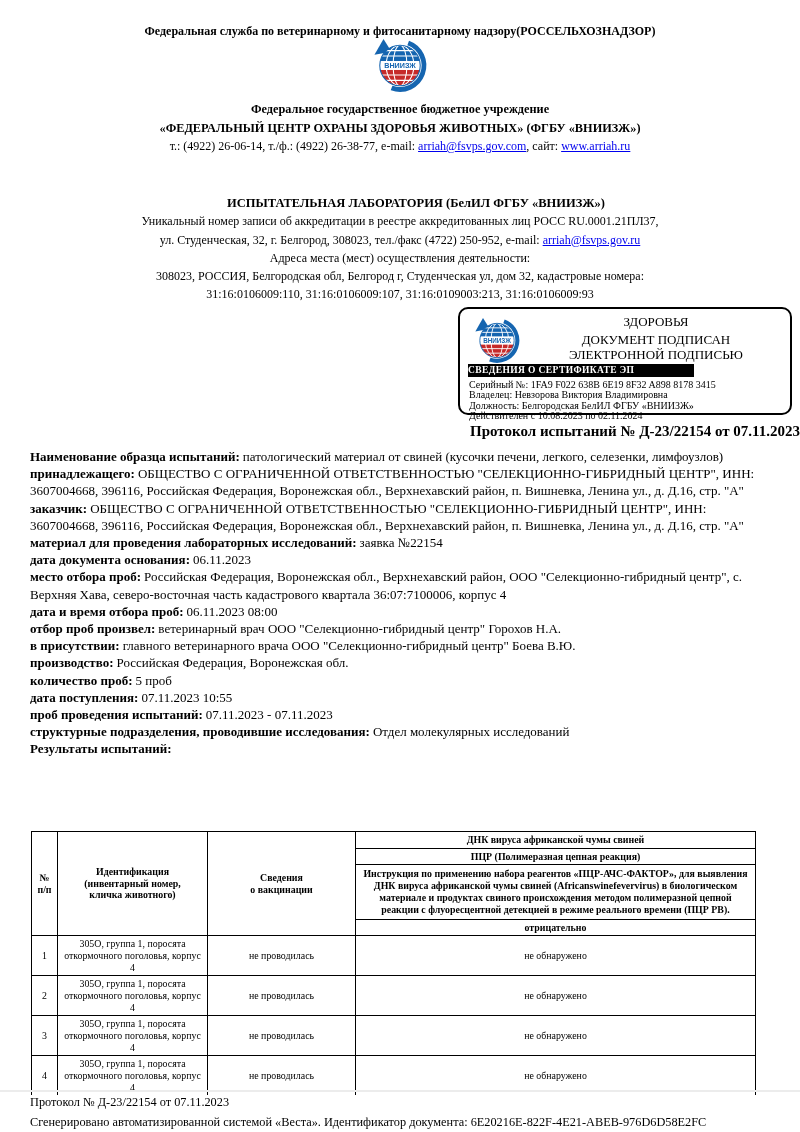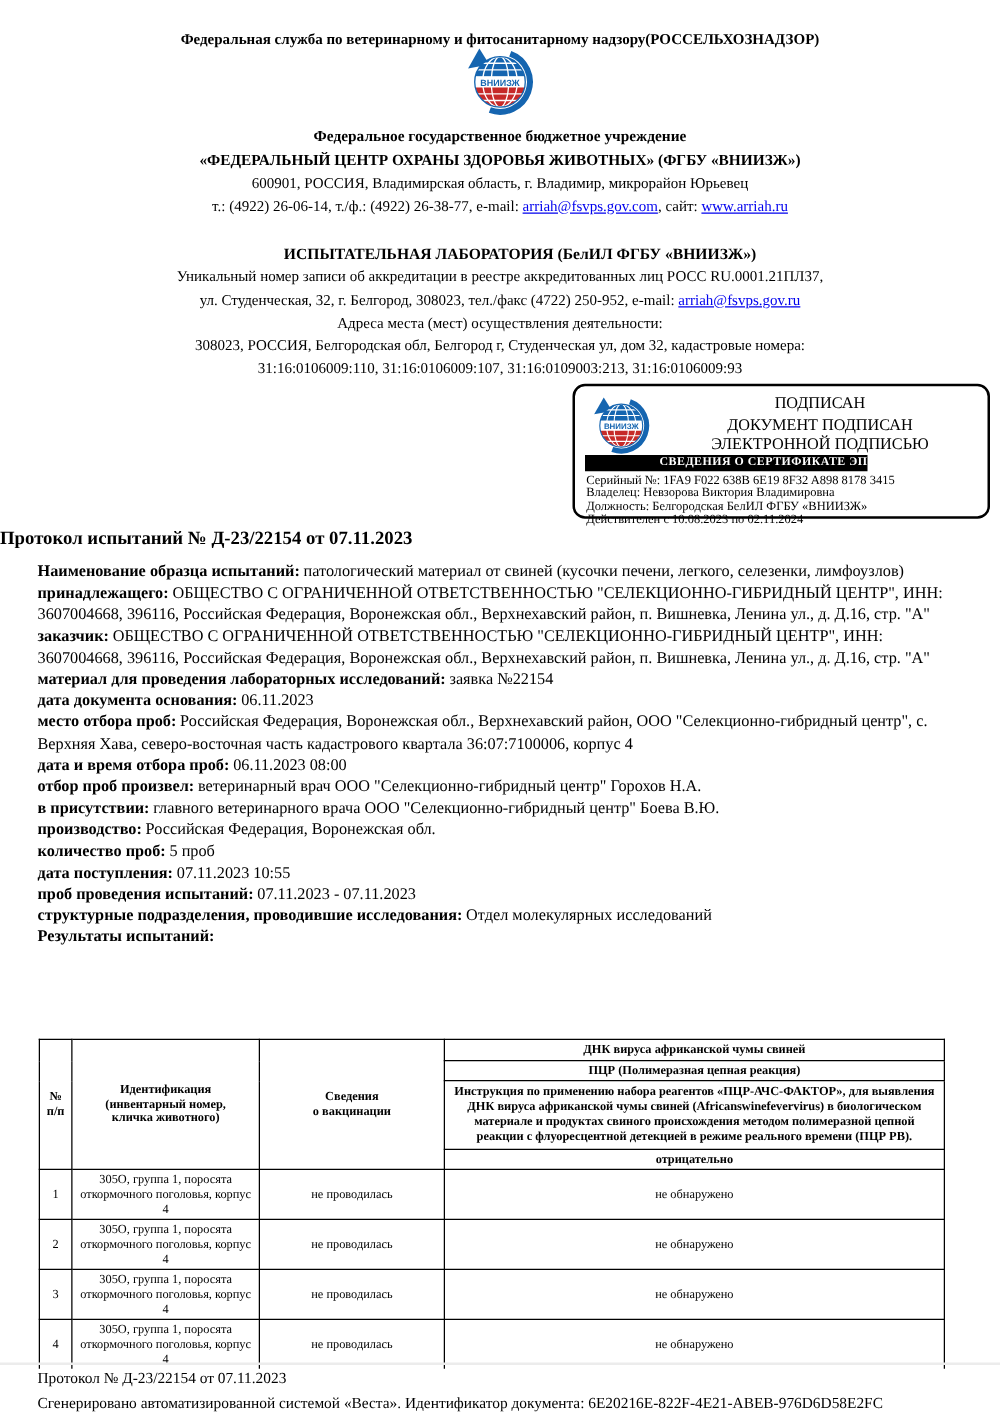--- a/index.html
+++ b/index.html
@@ -17,25 +17,25 @@
   a.link { color:#0000EE; text-decoration:underline; cursor:pointer; }
 
   .lab { position:absolute; top:194px; left:0; right:0; text-align:center; font-size:12px; line-height:18.3px; }
   .lab .b { font-weight:bold; font-size:12.5px;padding-left:32px; }
 
   .stamp { position:absolute; left:458px; top:307px; width:330px; height:104px; border:2px solid #000; border-radius:10px; background:#fff; }
   .stamp-logo { position:absolute; left:9px; top:8px; width:56px; height:47px; }
   .stamp-head { position:absolute; left:66px; right:4px; top:5px; text-align:center; font-size:13px; line-height:15px; }
   .stamp-head p { margin:0; }
   .stamp-head .approve { margin-bottom:3px; }
-  .cert-bar { position:absolute; left:8px; top:55px; width:226px; height:13px; background:#000; color:#fff; font-size:9.5px; font-weight:bold; text-align:right; line-height:13px; letter-spacing:0.4px; }
+  .cert-bar { position:absolute; left:8px; top:55px; width:226px; height:13px; background:#000; color:#fff; font-size:9.5px; font-weight:bold; text-align:left; line-height:13px; letter-spacing:0.4px; }
   .stamp-details { position:absolute; left:9px; top:71px; right:4px; font-size:10px; line-height:10.3px; }
   .stamp-details p { margin:0; white-space:nowrap; }
 
-  .title { position:absolute; top:423px; left:0; right:0; text-align:left; font-weight:bold; font-size:15px; }
+  .title { position:absolute; top:423px; left:0; right:0; text-align:right; font-weight:bold; font-size:15px; }
 
   .fields { position:absolute; top:448px; left:30px; width:742px; font-size:13px; line-height:17.2px; }
   .fields p { margin:0; }
   .fields strong { margin-right:3px; }
 
   table.results { position:absolute; top:831px; left:31px; width:724px; border-collapse:collapse; table-layout:fixed; }
   table.results th, table.results td {
     border:1px solid #000; padding:0 4px; text-align:center; vertical-align:middle;
     font-family:"Liberation Serif", serif;
   }
@@ -81,21 +81,20 @@
         <rect x="24" y="44" width="76" height="16" fill="#ffffff"></rect>
       </g>
       <circle cx="62" cy="52" r="38" fill="none" stroke="#1565B0" stroke-width="2"></circle>
       <text class="glogo-text" x="62" y="57.5" text-anchor="middle" font-size="13.5" fill="#1565B0">ВНИИЗЖ</text>
     </svg>
   </div>
 
   <div class="inst">
     <div class="b">Федеральное государственное бюджетное учреждение</div>
     <div class="b">«ФЕДЕРАЛЬНЫЙ ЦЕНТР ОХРАНЫ ЗДОРОВЬЯ ЖИВОТНЫХ» (ФГБУ «ВНИИЗЖ»)</div>
-    <div>600901, РОССИЯ, Владимирская область, г. Владимир, микрорайон Юрьевец</div>
     <div><span>т.: (4922) 26-06-14, т./ф.: (4922) 26-38-77, e-mail: </span><a class="link">arriah@fsvps.gov.com</a><span>, сайт: </span><a class="link">www.arriah.ru</a></div>
   </div>
 
   <div class="lab">
     <div class="b">ИСПЫТАТЕЛЬНАЯ ЛАБОРАТОРИЯ (БелИЛ ФГБУ «ВНИИЗЖ»)</div>
     <div>Уникальный номер записи об аккредитации в реестре аккредитованных лиц РОСС RU.0001.21ПЛ37,</div>
     <div><span>ул. Студенческая, 32, г. Белгород, 308023, тел./факс (4722) 250-952, e-mail: </span><a class="link">arriah@fsvps.gov.ru</a></div>
     <div>Адреса места (мест) осуществления деятельности:</div>
     <div>308023, РОССИЯ, Белгородская обл, Белгород г, Студенческая ул, дом 32, кадастровые номера:</div>
     <div>31:16:0106009:110, 31:16:0106009:107, 31:16:0109003:213, 31:16:0106009:93</div>
@@ -120,21 +119,21 @@
             <line x1="24" y1="70" x2="100" y2="70"></line>
             <line x1="24" y1="80" x2="100" y2="80"></line>
           </g>
           <rect x="24" y="43" width="76" height="18" fill="#ffffff"></rect>
         </g>
         <circle cx="62" cy="52" r="38" fill="none" stroke="#1565B0" stroke-width="2"></circle>
         <text class="glogo-text" x="62" y="58" text-anchor="middle" font-size="14" fill="#1565B0">ВНИИЗЖ</text>
       </svg>
     </div>
     <div class="stamp-head">
-      <p class="approve">ПОДПИСАН</p>
+      <p class="approve">ЗДОРОВЬЯ</p>
       <p>ДОКУМЕНТ ПОДПИСАН</p>
       <p>ЭЛЕКТРОННОЙ ПОДПИСЬЮ</p>
     </div>
     <div class="cert-bar">СВЕДЕНИЯ О СЕРТИФИКАТЕ ЭП</div>
     <div class="stamp-details">
       <p>Серийный №: 1FA9 F022 638B 6E19 8F32 A898 8178 3415</p>
       <p>Владелец: Невзорова Виктория Владимировна</p>
       <p>Должность: Белгородская БелИЛ ФГБУ «ВНИИЗЖ»</p>
       <p>Действителен с 10.08.2023 по 02.11.2024</p>
     </div>

